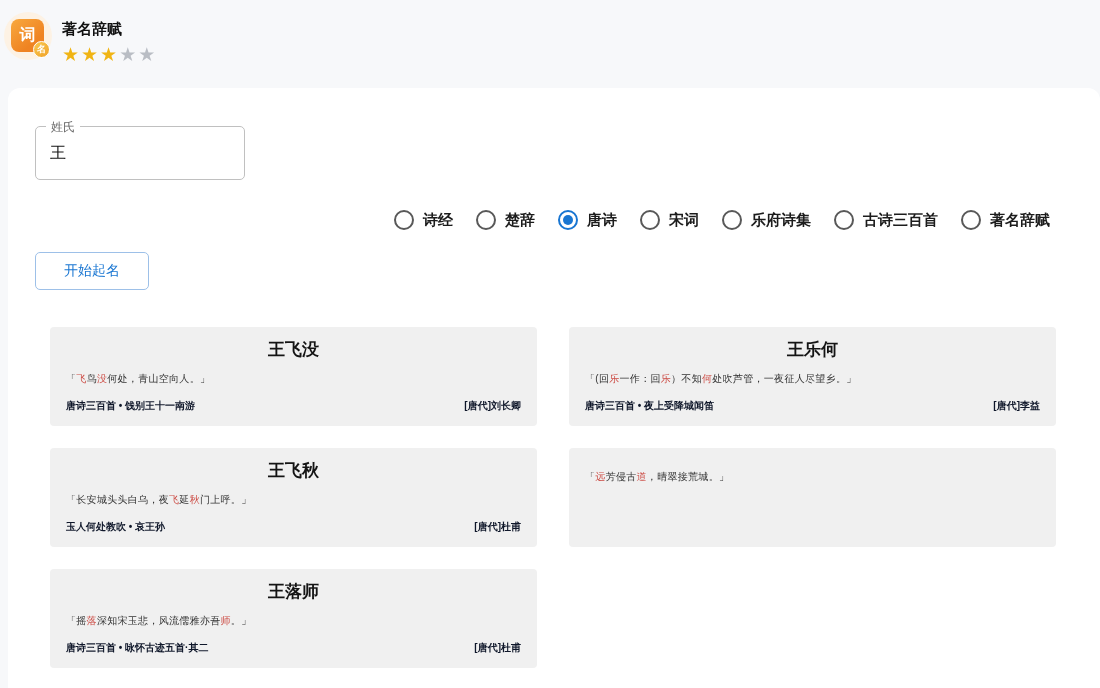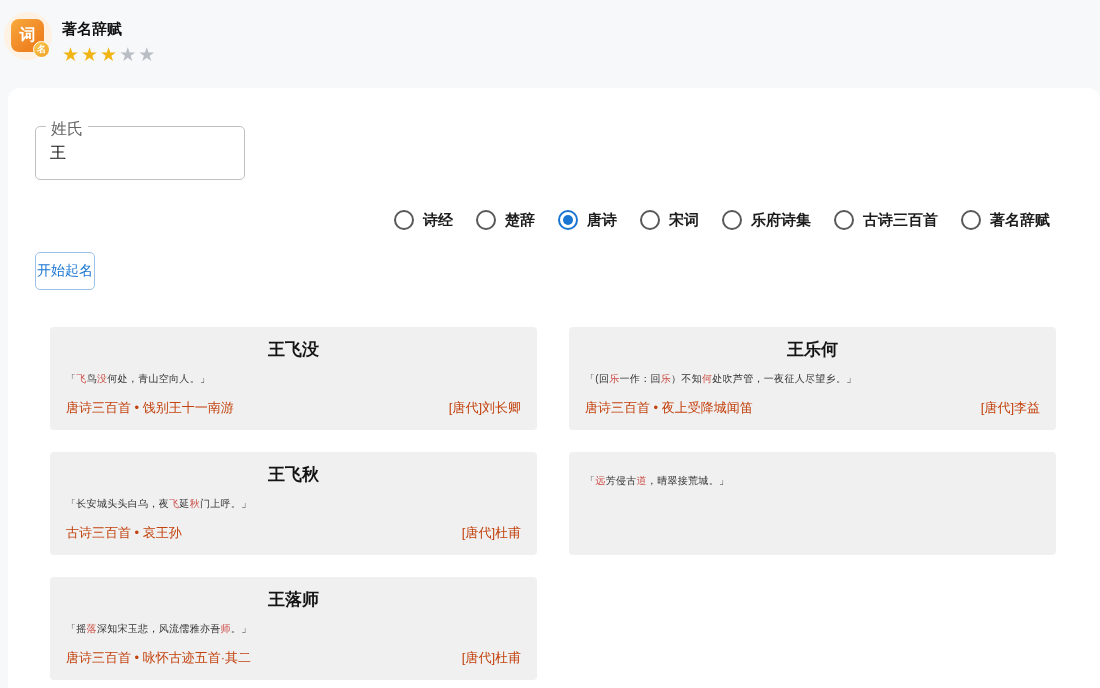--- a/index.html
+++ b/index.html
@@ -65,21 +65,21 @@
     position: relative;
     width: 210px; height: 54px;
     border: 1px solid #c0c0c0;
     border-radius: 5px;
     background: #fff;
   }
   .input-label {
     position: absolute; top: -8px; left: 10px;
     background: #fff;
     padding: 0 5px;
-    font-size: 16px; color: #666;
+    font-size: 12px; color: #666;
   }
   .input-box input {
     width: 100%; height: 100%;
     border: none; outline: none; background: transparent;
     padding: 0 14px;
     font-size: 16px; color: #111;
     font-family: inherit;
   }
 
   
@@ -108,21 +108,21 @@
     width: 10px; height: 10px;
     border-radius: 50%;
     background: var(--radio-blue, #1976d2);
   }
   .radio-label { margin-left: 9px; font-size: 15px; font-weight: 600; color: #1c1c1c; }
 
   
   .start-btn {
     margin-top: 20px;
     display: inline-block;
-    padding: 9px 1px;
+    padding: 9px 28px;
     font-size: 14px;
     font-family: inherit;
     color: var(--radio-blue, #1976d2);
     background: #fff;
     border: 1px solid #9dc0e8;
     border-radius: 5px;
     cursor: pointer;
   }
 
   
@@ -149,23 +149,23 @@
     margin-top: 11px;
     font-size: 10px;
     color: #333;
     letter-spacing: 0.3px;
   }
   .card-quote .red { color: var(--accent-red, #cc4b44); }
   .card-footer {
     margin-top: 13px;
     display: flex;
     justify-content: space-between;
-    font-size: 13px;
-    font-weight: 400;
-    color: #c2410c;
+    font-size: 10px;
+    font-weight: 700;
+    color: #0f172a;
   }
 </style>
 </head>
 <body style="--accent-red: #cc4b44; --radio-blue: #1976d2; --star-gold: #f0b414; --star-gray: #b9bdc4; --card-bg: #f0f0f0; --page-bg: #f7f8fa;">
 
 <div class="header">
   <div class="logo">
     <div class="logo-square">词</div>
     <div class="logo-badge">名</div>
   </div>
@@ -235,21 +235,21 @@
       <span>唐诗三百首 • 夜上受降城闻笛</span>
       <span>[唐代]李益</span>
     </div>
   </div>
 
 
   <div class="card">
     <div class="card-name">王飞秋</div>
     <div class="card-quote"><span>「长安城头头白乌，夜</span><span class="red">飞</span><span>延</span><span class="red">秋</span><span>门上呼。」</span></div>
     <div class="card-footer">
-      <span>古诗三百首 • 哀王孙</span>
+      <span>玉人何处教吹 • 哀王孙</span>
       <span>[唐代]杜甫</span>
     </div>
   </div>
 
   <div class="card">
     <div class="card-quote"><span>「</span><span class="red">远</span><span>芳侵古</span><span class="red">道</span><span>，晴翠接荒城。」</span></div>
   </div>
 
   <div class="card">
     <div class="card-name">王落师</div>

